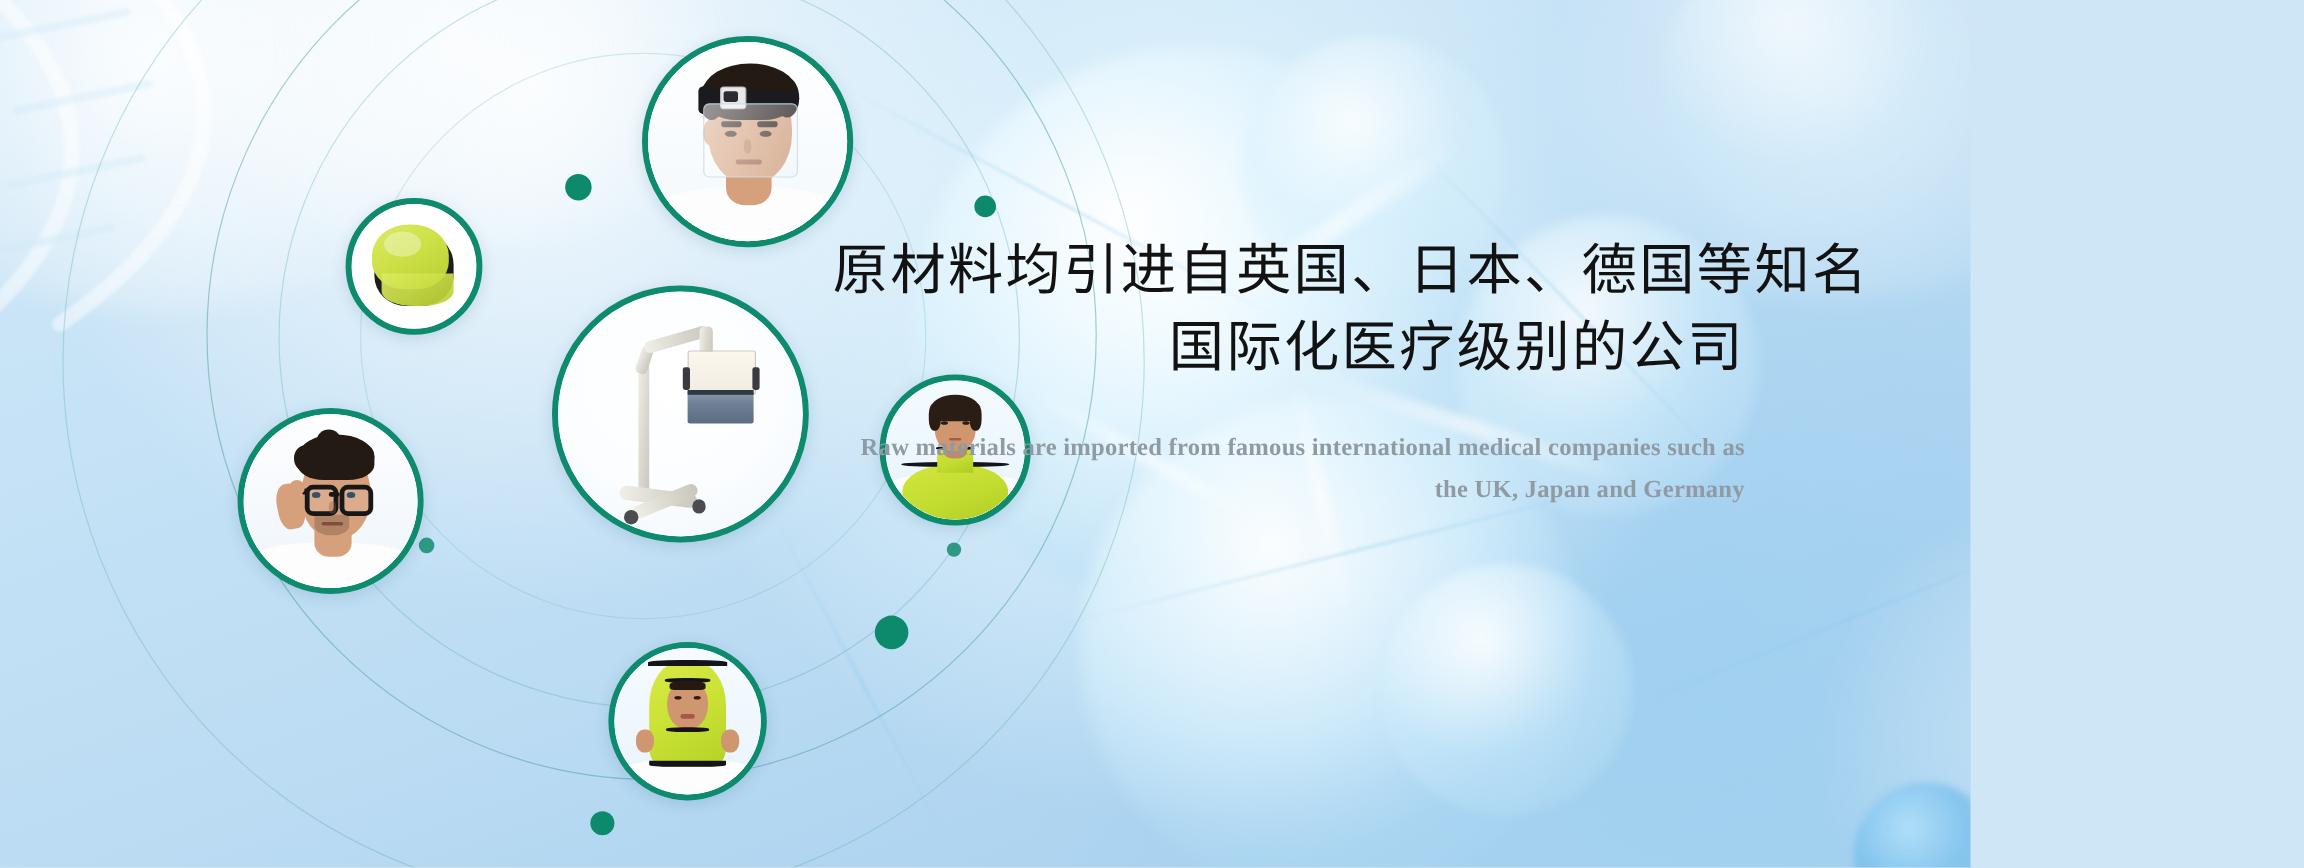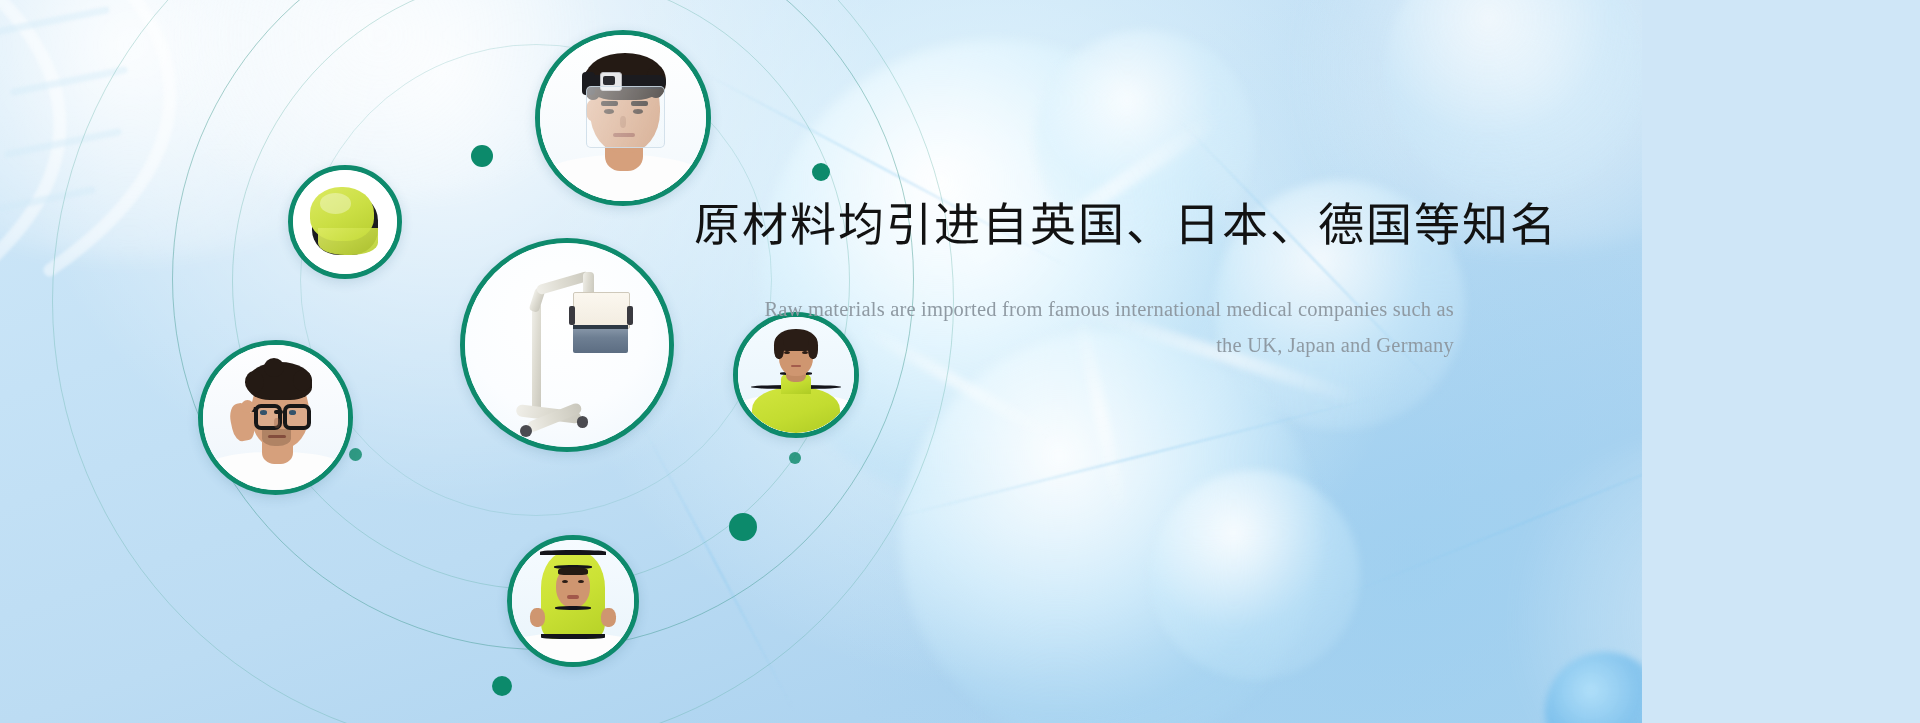--- a/index.html
+++ b/index.html
@@ -104,21 +104,21 @@
 
   
   .copy{position:absolute;right:188px;top:196px;width:760px;text-align:right;}
   .h1{
     font-size:46px;line-height:1.30;color:#121212;letter-spacing:2px;
     font-weight:400;margin:0;white-space:nowrap;
   }
   .h1.l2{margin-top:4px;}
   .sub{
     margin:36px 0 0 0;font-family:"Liberation Serif","DejaVu Serif",serif;
-    font-size:20.5px;line-height:1.75;color:#8f9aa3;letter-spacing:.2px;font-weight:400;
+    font-size:20.5px;line-height:1.75;color:#8f9aa3;letter-spacing:.2px;font-weight:700;
   }
 </style>
 </head>
 <body>
 
 <div class="banner">
 
   <div class="bg-layer">
 
     <div class="cloud" style="left:-180px;top:-170px;width:620px;height:430px;"></div>
@@ -315,19 +315,20 @@
       <div style="position:absolute;left:54%;top:33%;width:5%;height:2.6%;background:#2b1d15;border-radius:50%;"></div>
       <div style="position:absolute;left:45%;top:45%;width:10%;height:3%;background:#a2584a;border-radius:4px;"></div>
 
       <div class="skin" style="position:absolute;left:15%;top:56%;width:12%;height:15%;border-radius:45%;background:#cf9670;"></div>
       <div class="skin" style="position:absolute;left:73%;top:56%;width:12%;height:15%;border-radius:45%;background:#cf9670;"></div>
     </div>
   </div>
 
   <div class="copy">
     <h1 class="h1">原材料均引进自英国、日本、德国等知名</h1>
+    <h1 class="h1 l2">国际化医疗级别的公司</h1>
     <p class="sub">
       <span>Raw materials are imported from famous international medical companies such as</span><br>
       <span>the UK, Japan and Germany</span>
     </p>
   </div>
 
 </div>
 
 </body></html>

